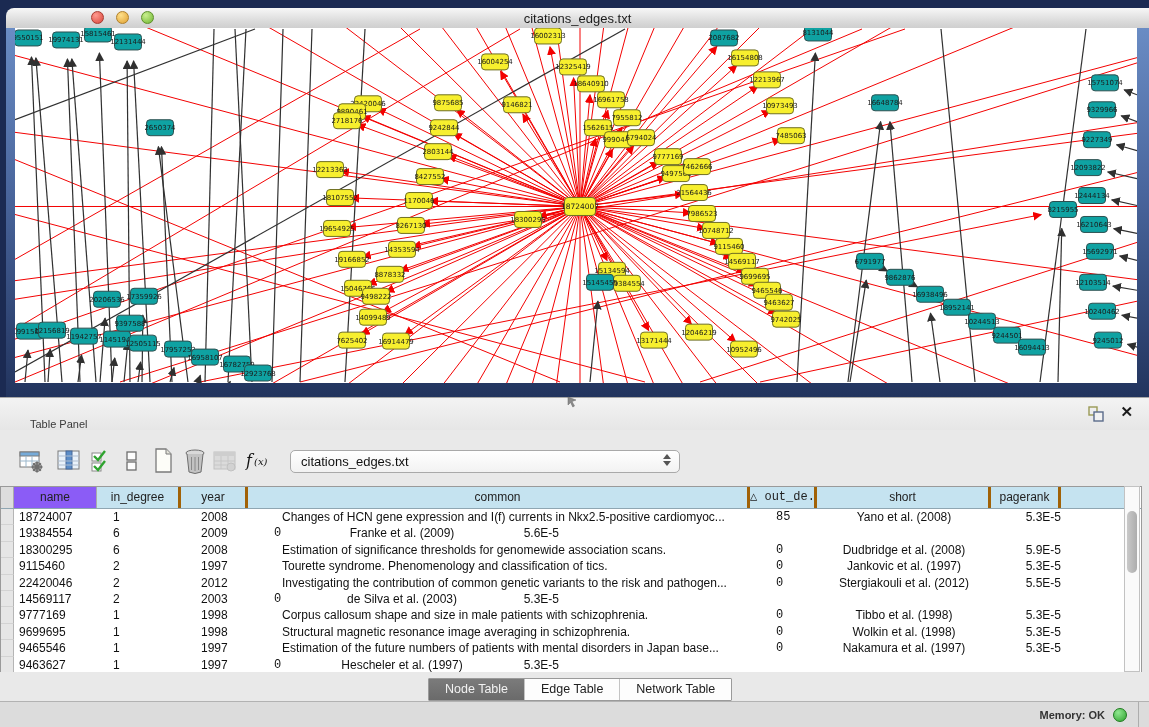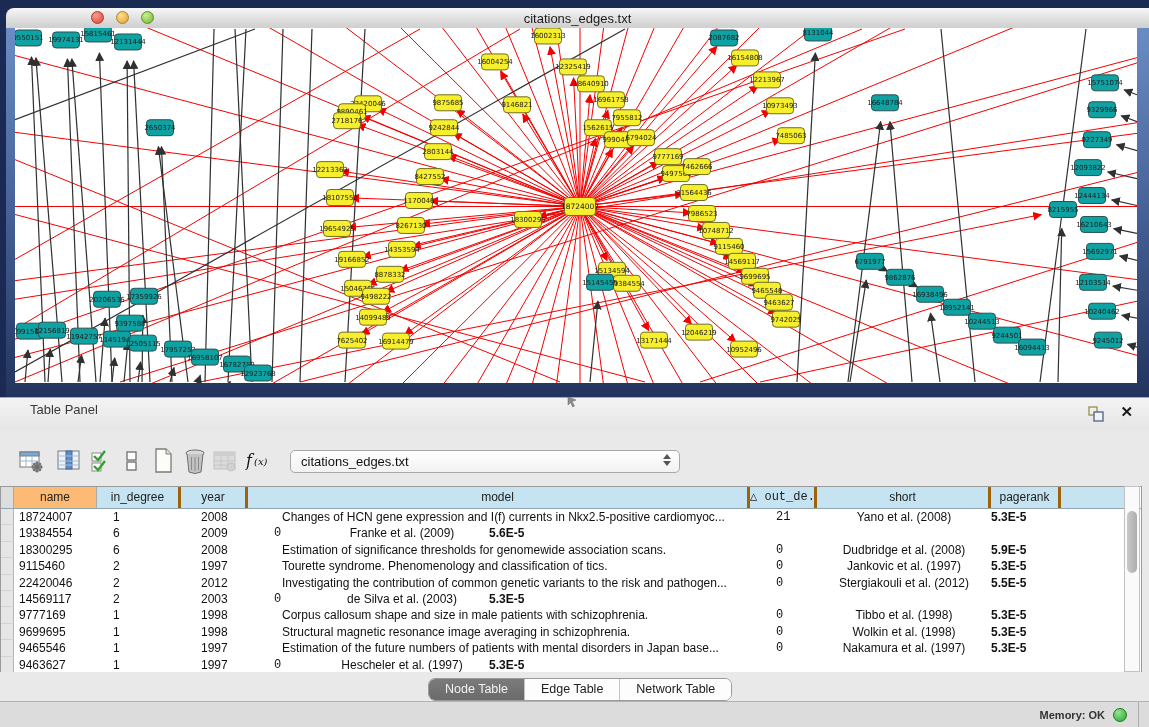--- a/index.html
+++ b/index.html
@@ -16,54 +16,54 @@
   #win-title{position:absolute;left:0;right:0;top:3px;text-align:center;font-size:13px;color:#1c1c1c;}
   #net-frame{position:absolute;left:0;top:20px;right:0;bottom:0;
     background:linear-gradient(180deg,#6A8CC4 0%,#49659C 45%,#22345E 100%);}
   #net-canvas{position:absolute;left:9px;top:0;right:12px;bottom:14px;background:#ffffff;overflow:hidden;}
   #net-svg{display:block;width:100%;height:100%;}
   #net-svg text{font-family:"DejaVu Sans",sans-serif;}
   #mouse-cursor{position:absolute;left:567px;top:396px;width:12px;height:12px;z-index:9;}
   
   #table-panel{position:absolute;left:0;top:397px;width:1149px;height:330px;background:#E9E9E9;border-top:1px solid #A8A8A8;}
   #panel-header{position:absolute;left:0;top:0;right:0;height:32px;background:linear-gradient(180deg,#F3F3F3,#E6E6E6);}
-  #panel-title{position:absolute;left:30px;top:4px;font-size:13px;color:#3a3a3a;}
+  #panel-title{position:absolute;left:30px;top:20px;font-size:11px;color:#3a3a3a;}
   #panel-float{position:absolute;right:44px;top:7px;width:18px;height:18px;cursor:default;}
   #panel-close{position:absolute;right:16px;top:5px;font-size:15px;font-weight:bold;color:#1a1a1a;}
   #toolbar{position:absolute;left:0;top:32px;right:0;height:54px;}
   .tool-btn{position:absolute;top:16px;width:30px;height:30px;display:flex;align-items:center;justify-content:center;}
   #combo{position:absolute;left:290px;top:20px;width:390px;height:23px;box-sizing:border-box;
     background:linear-gradient(180deg,#ffffff,#f2f2f2);border:1px solid #A9A9A9;border-radius:5px;
     font-size:13px;color:#111;line-height:21px;padding-left:10px;}
   #combo-arrows{position:absolute;right:8px;top:3px;display:flex;flex-direction:column;gap:2px;}
   #combo-arrows i{display:block;width:0;height:0;border-left:4px solid transparent;border-right:4px solid transparent;}
   #combo-arrows .up{border-bottom:5px solid #555;}
   #combo-arrows .dn{border-top:5px solid #555;}
   
   #table-wrap{position:absolute;left:0;top:88px;width:1140px;border:1px solid #9A9A9A;background:#fff;}
   #thead{display:flex;height:21px;border-bottom:1px solid #8FA6B2;}
   .th{box-sizing:border-box;height:21px;line-height:21px;font-size:12px;color:#222;text-align:center;
       background:#C5E3F0;border-right:3px solid #a16207;overflow:hidden;white-space:nowrap;}
-  .th.gray{background:#fdba74;border-right:1px solid #ABABAB;}
+  .th.gray{background:#8b5cf6;border-right:1px solid #ABABAB;}
   .th.gutter{background:#DDDDDD;border-right:1px solid #ABABAB;}
   .th.filler{background:#C5E3F0;border-right:none;}
   #tbody{position:relative;}
   .tr{display:flex;height:16.4px;}
   .td{box-sizing:border-box;font-size:12px;color:#111;line-height:16.4px;white-space:nowrap;overflow:hidden;}
   .td.gutter{background:#E6E6E6;border-right:1px solid #B5B5B5;border-bottom:1px solid #D3D3D3;}
   .c0{width:13px;}.c1{width:83px;}.c2{width:84px;}.c3{width:67px;}.c4{width:502px;}
   .c5{width:67px;font-family:Liberation Mono, monospace;}.c6{width:174px;}.c7{width:70px;}.c8{width:64px;}
   .td.c1{padding-left:5px;}.td.c2{padding-left:16px;}.td.c3{padding-left:20px;}
   .td.c4{padding-left:34px;}.td.c5{padding-left:26px;}
-  .td.c6{text-align:center;}.td.c7{text-align:left;font-weight:bold;}
+  .td.c6{text-align:center;}.td.c7{text-align:right;}
   #vscroll{position:absolute;right:9px;top:88px;width:16px;height:186px;background:#FAFAFA;border:1px solid #C2C2C2;box-sizing:border-box;}
   #vscroll-thumb{position:absolute;left:2px;top:24px;width:10px;height:62px;border-radius:6px;background:linear-gradient(90deg,#C9C9C9,#ADADAD);}
   
   #tabs-strip{position:absolute;left:0;top:274px;right:0;height:29px;background:#E9E9E9;}
-  #seg{position:absolute;left:428px;top:6px;height:21px;display:flex;border:1px solid #9a9a9a;border-radius:7px;overflow:hidden;background:#fff;box-shadow:0 1px 0 rgba(255,255,255,.6);}
+  #seg{position:absolute;left:428px;top:6px;height:21px;display:flex;border:1px solid #9a9a9a;border-radius:1px;overflow:hidden;background:#fff;box-shadow:0 1px 0 rgba(255,255,255,.6);}
   .seg-btn{height:21px;line-height:21px;font-size:12.5px;color:#222;padding:0 16px;background:#FDFDFD;border-right:1px solid #C4C4C4;}
   .seg-btn:last-child{border-right:none;}
   .seg-btn.active{background:linear-gradient(180deg,#7b7b7b,#6a6a6a);color:#F2F2F2;}
   
   #statusbar{position:absolute;left:0;top:303px;right:0;height:27px;background:#DCDCDC;border-top:1px solid #B2B2B2;}
   #memory{position:absolute;right:44px;top:7px;font-size:11px;color:#333;font-weight:bold;}
   #mem-dot{position:absolute;right:22px;top:6px;width:14px;height:14px;border-radius:50%;
     background:radial-gradient(circle at 35% 30%,#90E890,#2FA32F);border:1px solid #1E7A1E;box-sizing:border-box;}
   #status-sep{position:absolute;right:10px;top:0;bottom:0;width:1px;background:#ADADAD;}
 </style>
@@ -707,34 +707,34 @@
         </span>
     </div>
   </div>
 
   <div id="table-wrap">
     <div id="thead">
         <div class="th c0 gutter"></div>
         <div class="th c1 gray">name</div>
         <div class="th c2">in_degree</div>
         <div class="th c3">year</div>
-        <div class="th c4">model</div>
+        <div class="th c4">common</div>
         <div class="th c5">△ out_de...</div>
         <div class="th c6">short</div>
         <div class="th c7">pagerank</div>
         <div class="th c8 filler"></div>
       </div>
     <div id="tbody">
         <div class="tr">
           <div class="td c0 gutter"></div>
           <div class="td c1">18724007</div>
           <div class="td c2">1</div>
           <div class="td c3">2008</div>
           <div class="td c4">Changes of HCN gene expression and I(f) currents in Nkx2.5-positive cardiomyoc...</div>
-          <div class="td c5">21</div>
+          <div class="td c5">85</div>
           <div class="td c6">Yano et al. (2008)</div>
           <div class="td c7">5.3E-5</div>
           <div class="td c8"></div>
         </div>
         <div class="tr">
           <div class="td c0 gutter"></div>
           <div class="td c1">19384554</div>
           <div class="td c2">6</div>
           <div class="td c3">2009</div>
           <div class="td c5">0</div>

